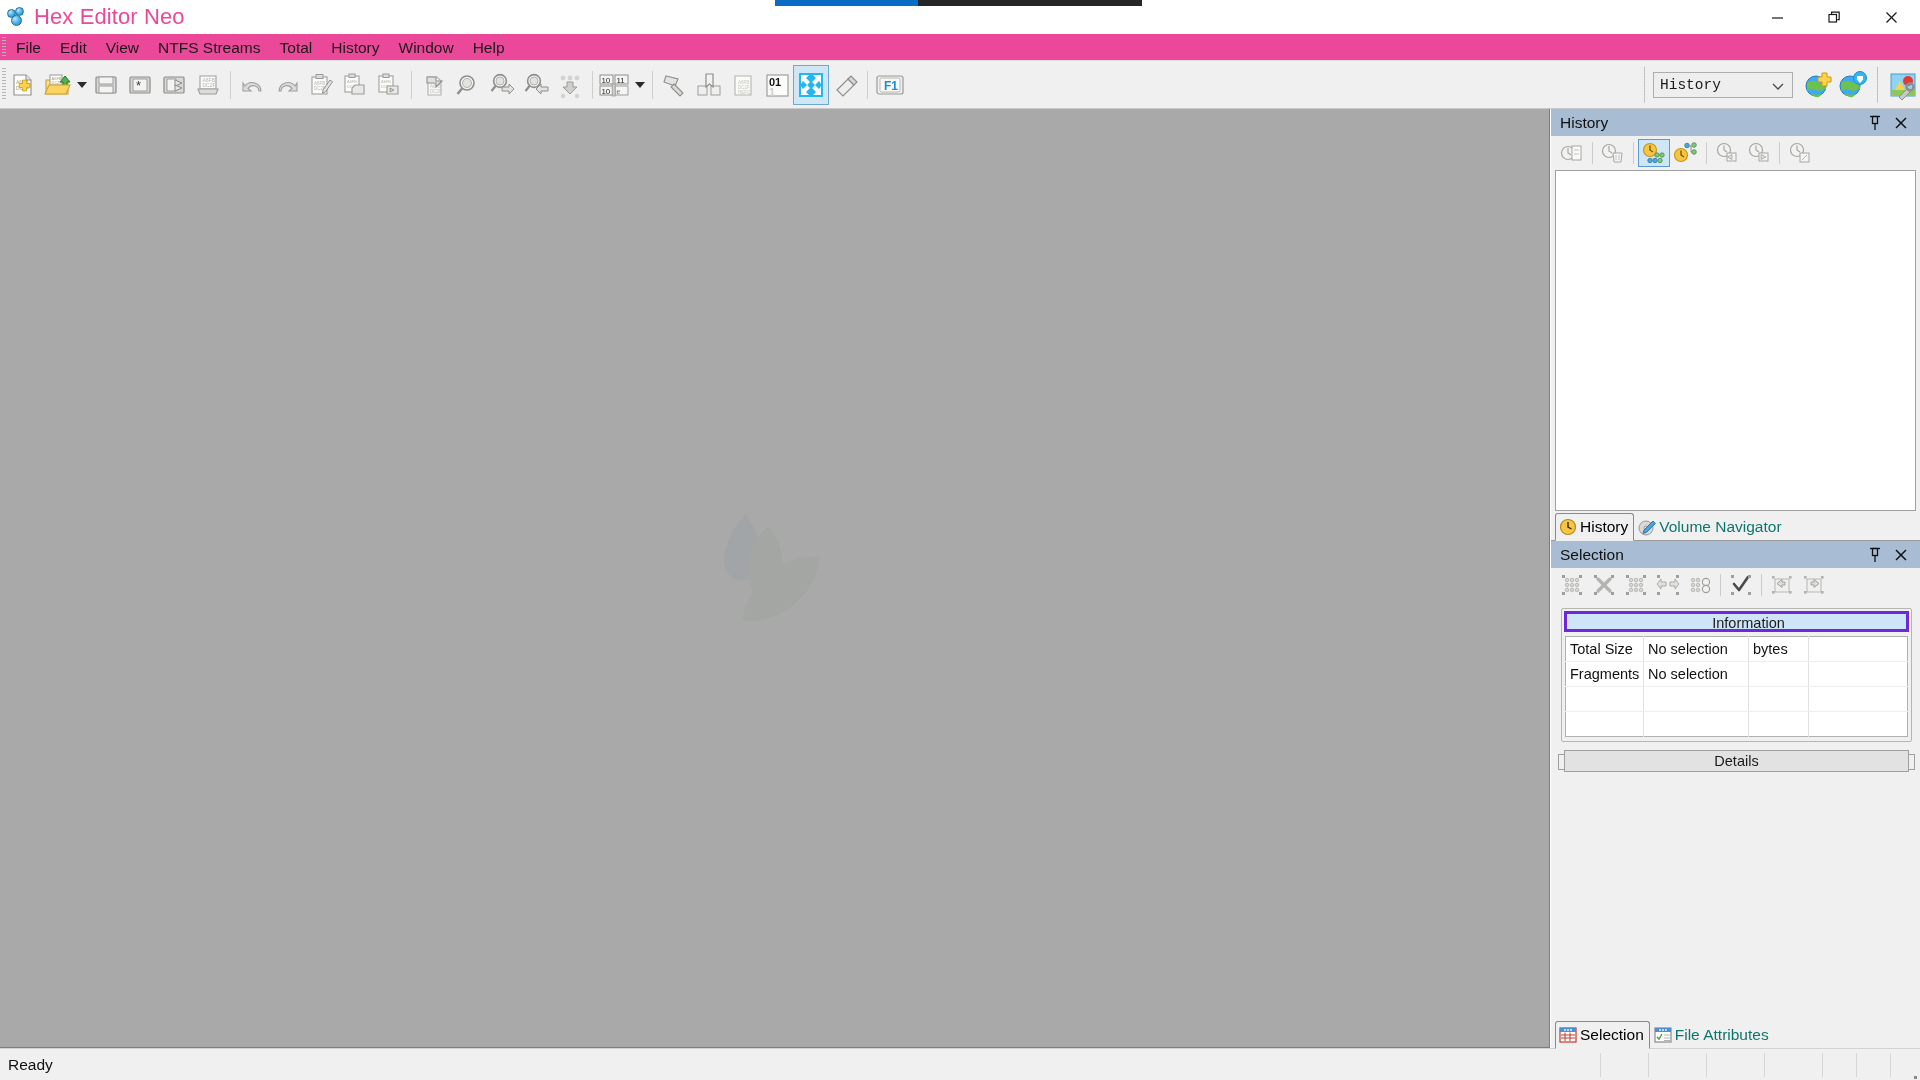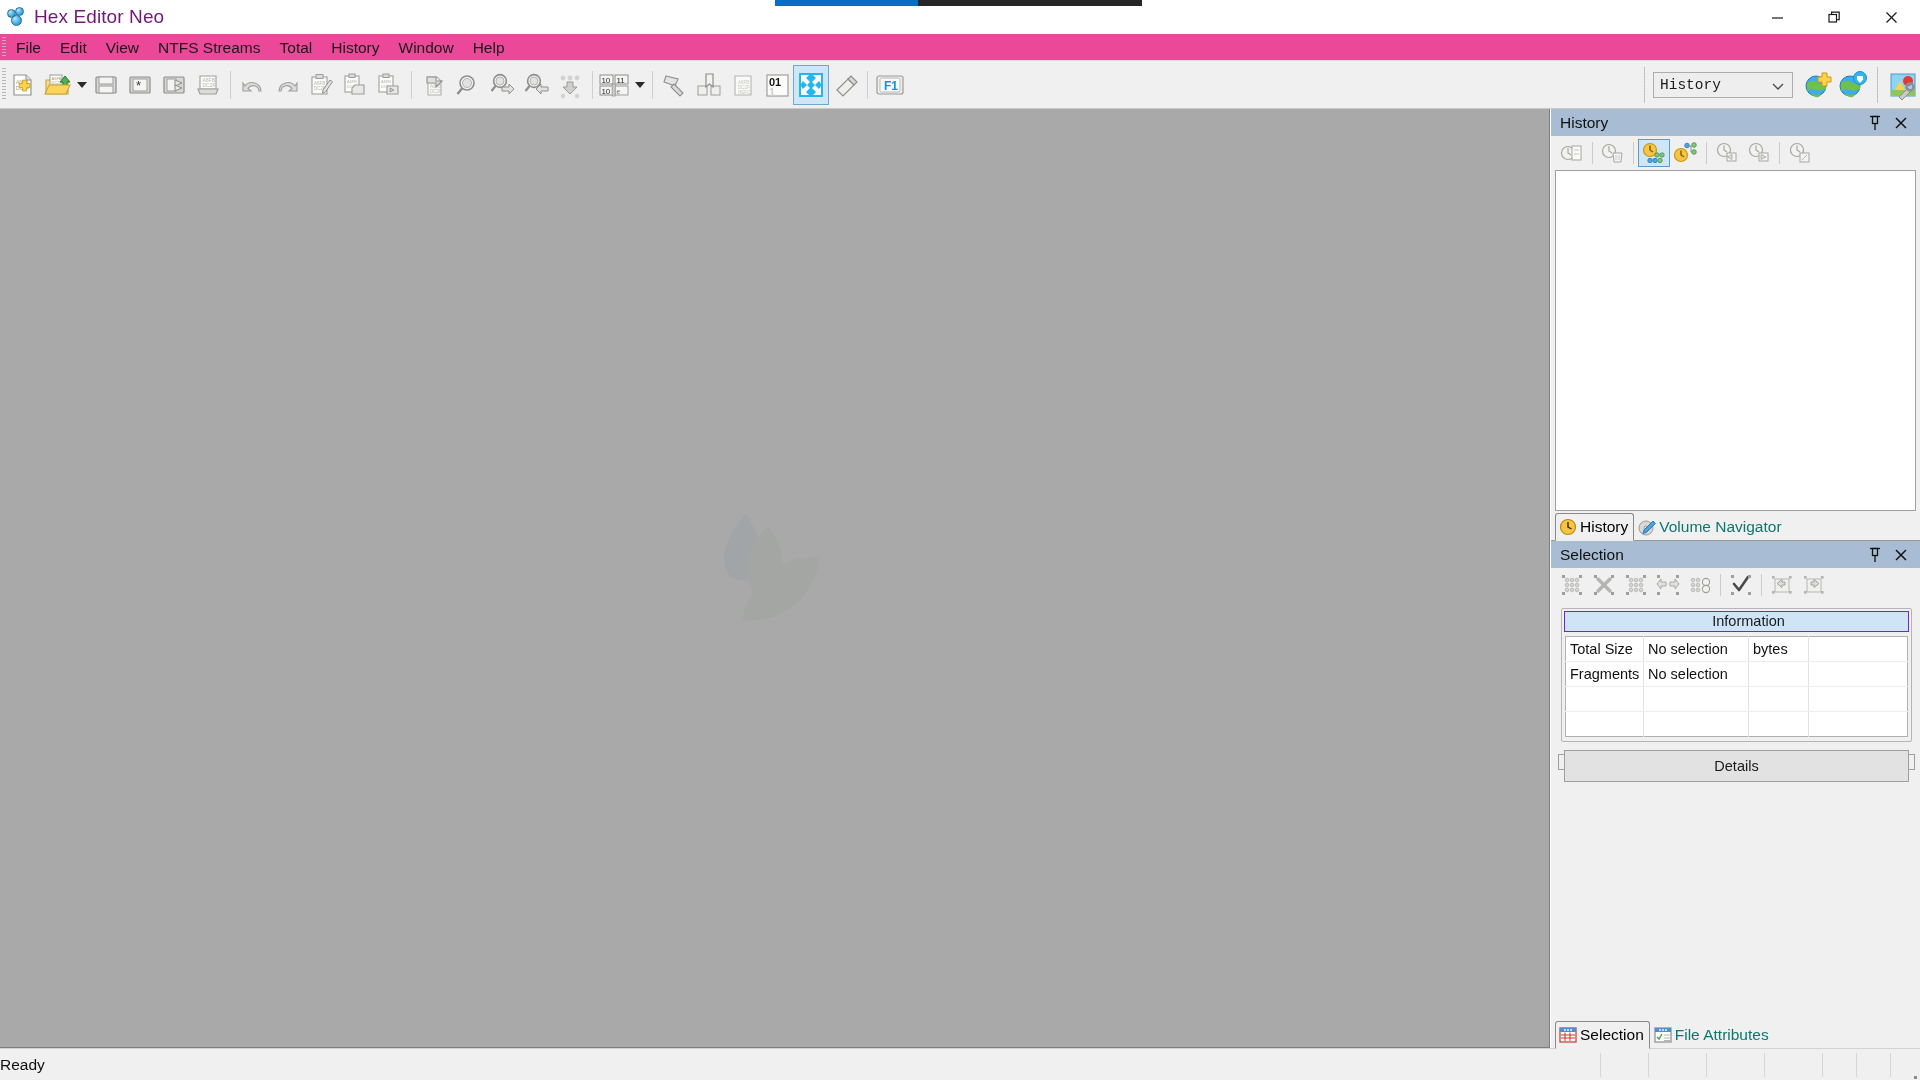--- a/index.html
+++ b/index.html
@@ -45,21 +45,21 @@
   .app-icon { width: 20px; height: 20px; position: relative; margin-right: 7px; flex: 0 0 auto; }
   .app-icon i {
     position: absolute; border-radius: 50%;
     background: radial-gradient(circle at 32% 30%, #bfe6fb 0%, #55b8e8 45%, #1e7fc0 100%);
     border: 1px solid #1b6fa8;
   }
   .app-icon i.b1 { width: 9px; height: 9px; left: 0px;  top: 2px; }
   .app-icon i.b2 { width: 9px; height: 9px; left: 8px;  top: 0px; }
   .app-icon i.b3 { width: 11px;height: 11px;left: 4px;  top: 8px; }
   .title-text {
-    font-size: 19px; color: #701a75; letter-spacing: .1px;
+    font-size: 22px; color: #ec4899; letter-spacing: .1px;
     white-space: nowrap;
   }
   .winbtns { position: absolute; right: 0; top: 0; height: 34px; display: flex; }
   .winbtn {
     width: 57px; height: 34px;
     display: flex; align-items: center; justify-content: center;
     cursor: default;
   }
   .winbtn svg { display: block; }
 
@@ -217,21 +217,21 @@
   .sel-body { padding: 6px 8px 0 10px; flex: 1 1 auto; min-height: 0; }
   .groupbox {
     border: 1px solid #b5b5b5;
     border-radius: 2px;
     position: relative;
     padding: 0;
     background: #f0f0f0;
   }
   .group-caption {
     background: #cfe4f7;
-    border: 1px solid #6d28d9;
+    border: 3px solid #6d28d9;
     text-align: center;
     font-size: 14.5px; color: #1a1a1a;
     height: 21px; line-height: 19px;
     margin: 2px 2px 0 2px;
     padding-left: 24px;
   }
   .info-table {
     width: calc(100% - 6px);
     margin: 4px 3px 4px 3px;
     border-collapse: collapse;
@@ -249,21 +249,21 @@
     white-space: nowrap; overflow: hidden;
   }
   .info-table td:last-child { border-right: none; }
   .info-table tr:last-child td { border-bottom: none; }
   .col-a { width: 78px; }
   .col-b { width: 105px; }
   .col-c { width: 60px; }
 
   .details-bar {
     margin: 8px 3px 0 3px;
-    height: 32px;
+    height: 22px;
     background: #e2e2e2;
     border: 1px solid #9f9f9f;
     display: flex; align-items: center; justify-content: center;
     font-size: 14.5px; color: #1a1a1a;
     position: relative;
     cursor: default;
   }
   .details-bar::before, .details-bar::after {
     content: ""; position: absolute; top: 3px;
     width: 5px; height: 14px; border: 1px solid #9f9f9f; background: #f0f0f0;
@@ -272,21 +272,21 @@
   .details-bar::after { right: -7px; }
 
   
   .statusbar {
     height: 32px; min-height: 32px;
     background: #f0f0f0;
     border-top: 1px solid #d2d2d2;
     display: flex; align-items: center;
     font-size: 15.5px; color: #111;
   }
-  .status-main { flex: 0 0 auto; width: 1600px; }
+  .status-main { padding-left: 8px; flex: 0 0 auto; width: 1600px; }
   .status-cell {
     height: 24px; border-left: 1px solid #d6d6d6;
     flex: 0 0 auto;
     display: flex; align-items: center; padding: 0 6px;
     font-size: 13px; color: #333;
   }
   .grip {
     position: absolute; right: 2px; bottom: 2px;
     width: 12px; height: 12px;
   }

